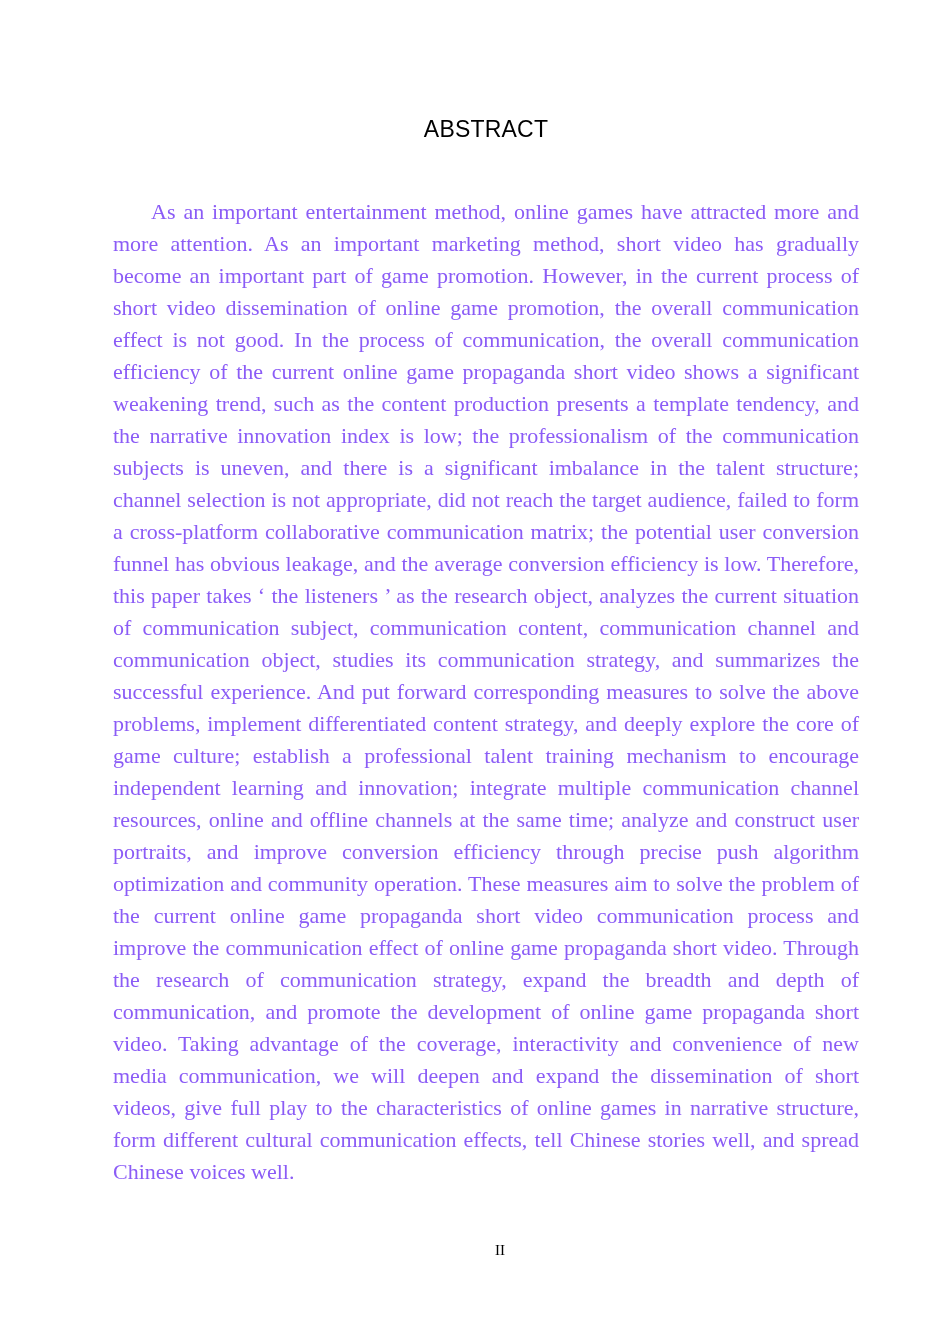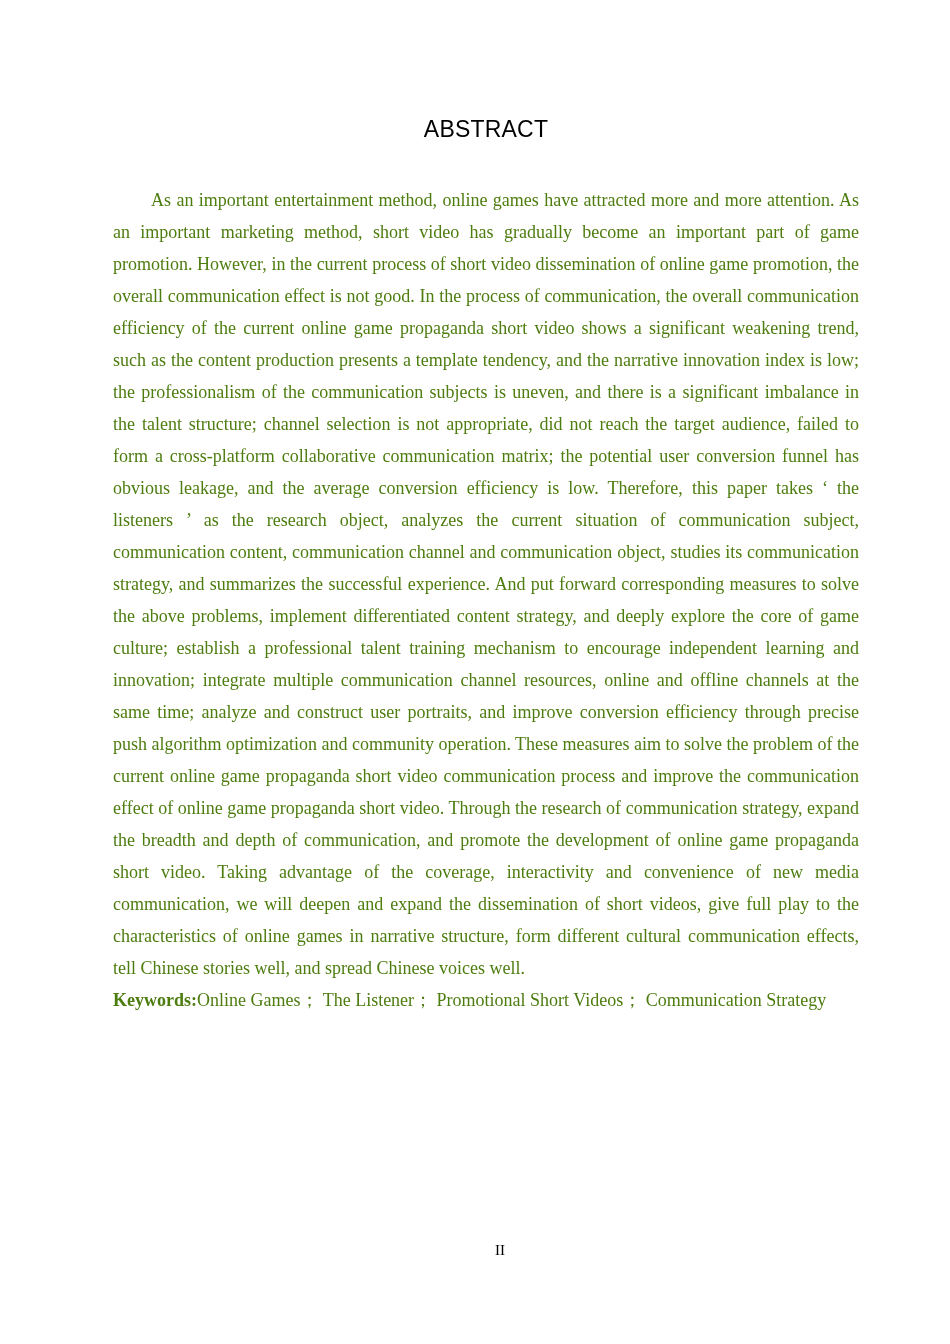--- a/index.html
+++ b/index.html
@@ -3,37 +3,36 @@
   <meta charset="utf-8">
   <style>
     html, body { margin: 0; padding: 0; background: #ffffff; }
     body { width: 950px; height: 1344px; position: relative; overflow: hidden; }
     .page { position: absolute; left: 0; top: 0; width: 950px; height: 1180px; background: #fff; }
     .title {
       position: absolute; top: 116px; left: 0; width: 972px; text-align: center;
       font-family: "Liberation Sans", sans-serif; font-size: 23px; color: #000; letter-spacing: 0.2px;
     }
     .body-text {
-      position: absolute; left: 113px; top: 184px; width: 746px;
-      font-family: "Liberation Serif", serif; font-size: 18px; line-height: 32px;
-      color: #4d7c0f; text-align: justify;
+      position: absolute; left: 113px; top: 196px; width: 746px;
+      font-family: "Liberation Serif", serif; font-size: 22px; line-height: 32px;
+      color: #8b5cf6; text-align: justify;
     }
     .abstract-para { margin: 0; text-indent: 38px; }
     .keywords { margin: 0; }
     .kw-label { font-weight: bold; }
     .page-number {
       position: absolute; top: 1242px; left: 0; width: 1000px; text-align: center;
       font-family: "Liberation Serif", serif; font-size: 15px; color: #000;
     }
   </style>
 </head>
 <body>
 
 <div class="page">
   <div class="title">ABSTRACT</div>
 
   <div class="body-text">
     <p class="abstract-para">As an important entertainment method, online games have attracted more and more attention. As an important marketing method, short video has gradually become an important part of game promotion. However, in the current process of short video dissemination of online game promotion, the overall communication effect is not good. In the process of communication, the overall communication efficiency of the current online game propaganda short video shows a significant weakening trend, such as the content production presents a template tendency, and the narrative innovation index is low; the professionalism of the communication subjects is uneven, and there is a significant imbalance in the talent structure; channel selection is not appropriate, did not reach the target audience, failed to form a cross-platform collaborative communication matrix; the potential user conversion funnel has obvious leakage, and the average conversion efficiency is low. Therefore, this paper takes ‘ the listeners ’ as the research object, analyzes the current situation of communication subject, communication content, communication channel and communication object, studies its communication strategy, and summarizes the successful experience.  And put forward corresponding measures to solve the above problems, implement differentiated content strategy, and deeply explore the core of game culture; establish a professional talent training mechanism to encourage independent learning and innovation; integrate multiple communication channel resources, online and offline channels at the same time; analyze and construct user portraits, and improve conversion efficiency through precise push algorithm optimization and community operation. These measures aim to solve the problem of the current online game propaganda short video communication process and improve the communication effect of online game propaganda short video. Through the research of communication strategy, expand the breadth and depth of communication, and promote the development of online game propaganda short video. Taking advantage of the coverage, interactivity and convenience of new media communication, we will deepen and expand the dissemination of short videos, give full play to the characteristics of online games in narrative structure, form different cultural communication effects, tell Chinese stories well,  and spread Chinese voices well.</p>
-    <p class="keywords"><span class="kw-label">Keywords:</span><span>Online Games； The Listener； Promotional Short Videos； Communication Strategy</span></p>
   </div>
 
   <div class="page-number">II</div>
 </div>
 
 </body></html>

